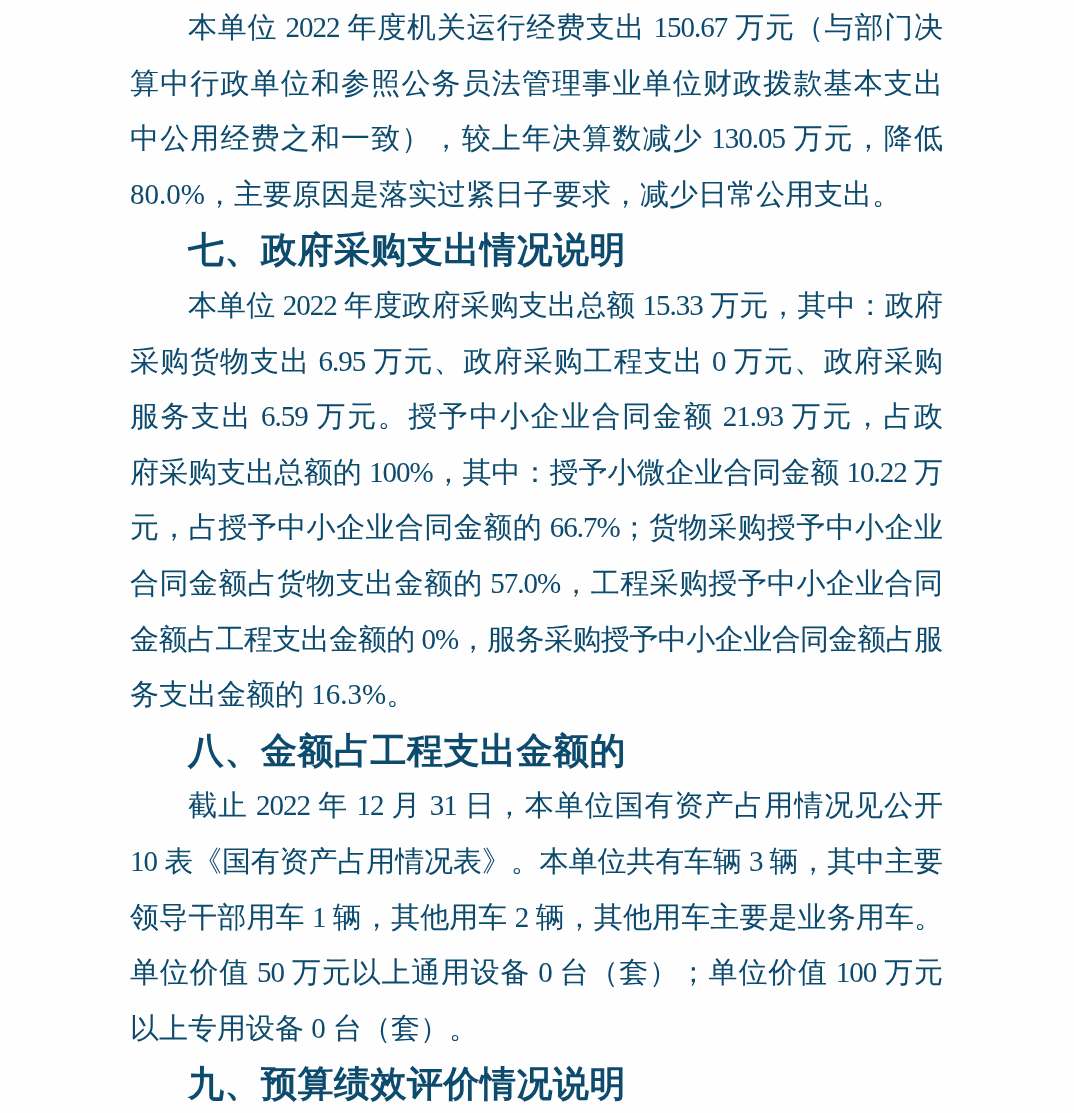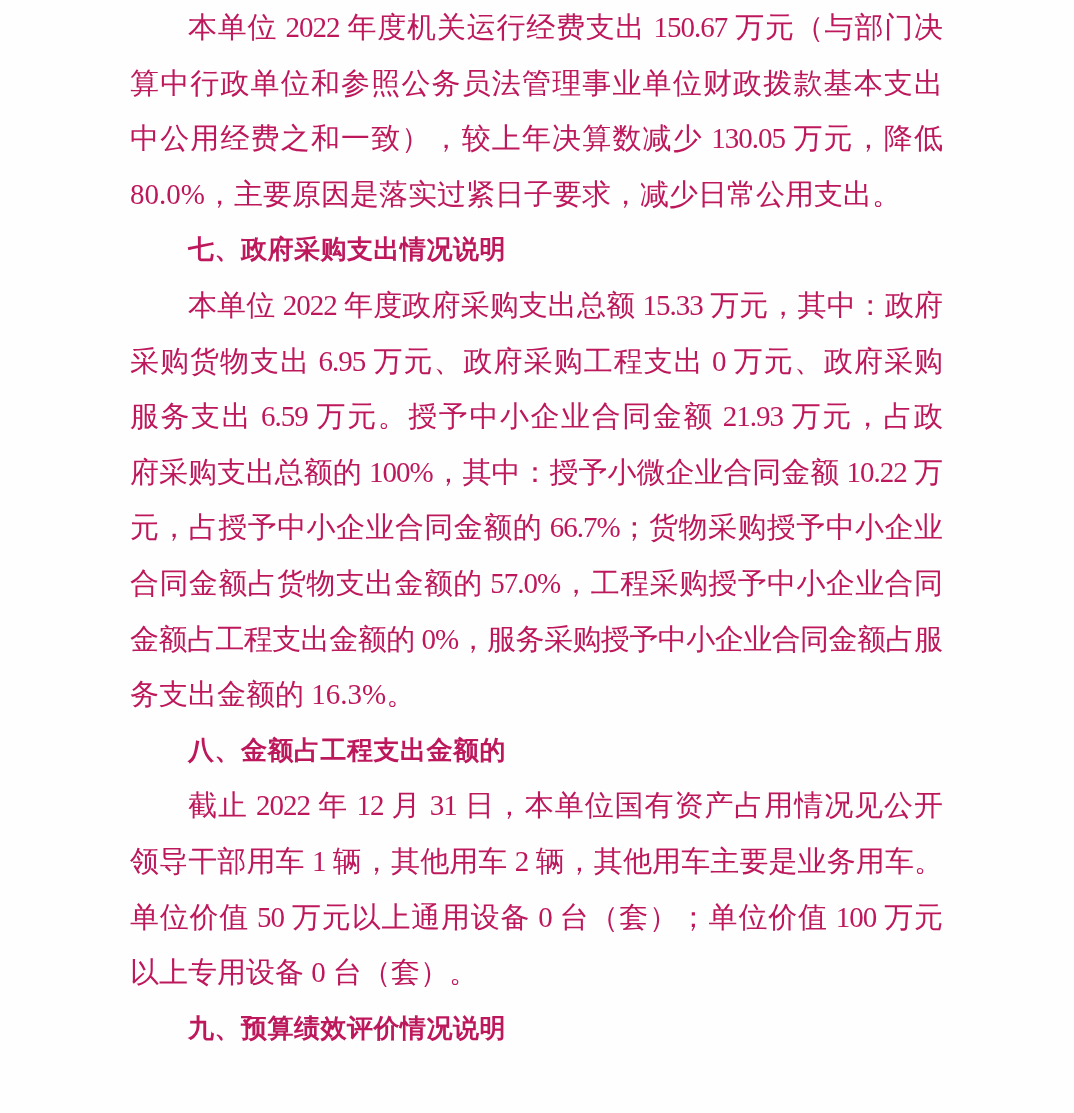--- a/index.html
+++ b/index.html
@@ -15,42 +15,42 @@
     box-sizing: border-box;
     padding-left: 130px;
     overflow: hidden;
     color: #1c1c1c;
   }
   .text-block {
     width: 812px;
     font-family: "Liberation Serif", "DejaVu Serif", serif;
     font-size: 29px;
     line-height: 55.6px;
-    color: #be185d;
+    color: #0c4a6e;
   }
   .ln {
     height: 55.6px;
     white-space: nowrap;
   }
   
   .jf {
     white-space: normal;
     text-align: justify;
     text-align-last: justify;
     letter-spacing: -1px;
   }
   
   .in {
     text-indent: 58px;
   }
   
   .hd {
     font-family: "Liberation Sans", "DejaVu Sans", sans-serif;
     font-weight: bold;
-    font-size: 26px;
+    font-size: 36px;
     letter-spacing: 0.5px;
   }
 </style>
 </head>
 <body>
 
 <div class="doc-page">
   <div class="text-block">
 
     <div>
@@ -74,20 +74,21 @@
       <div class="ln jf">金额占工程支出金额的 0%，服务采购授予中小企业合同金额占服</div>
       <div class="ln">务支出金额的 16.3%。</div>
     </div>
 
     <div>
       <div class="ln hd in">八、金额占工程支出金额的</div>
     </div>
 
     <div>
       <div class="ln jf in">截止 2022 年 12 月 31 日，本单位国有资产占用情况见公开</div>
+      <div class="ln jf">10 表《国有资产占用情况表》。本单位共有车辆 3 辆，其中主要</div>
       <div class="ln jf">领导干部用车 1 辆，其他用车 2 辆，其他用车主要是业务用车。</div>
       <div class="ln jf">单位价值 50 万元以上通用设备 0 台（套）；单位价值 100 万元</div>
       <div class="ln">以上专用设备 0 台（套）。</div>
     </div>
 
     <div>
       <div class="ln hd in">九、预算绩效评价情况说明</div>
     </div>
 
   </div>

